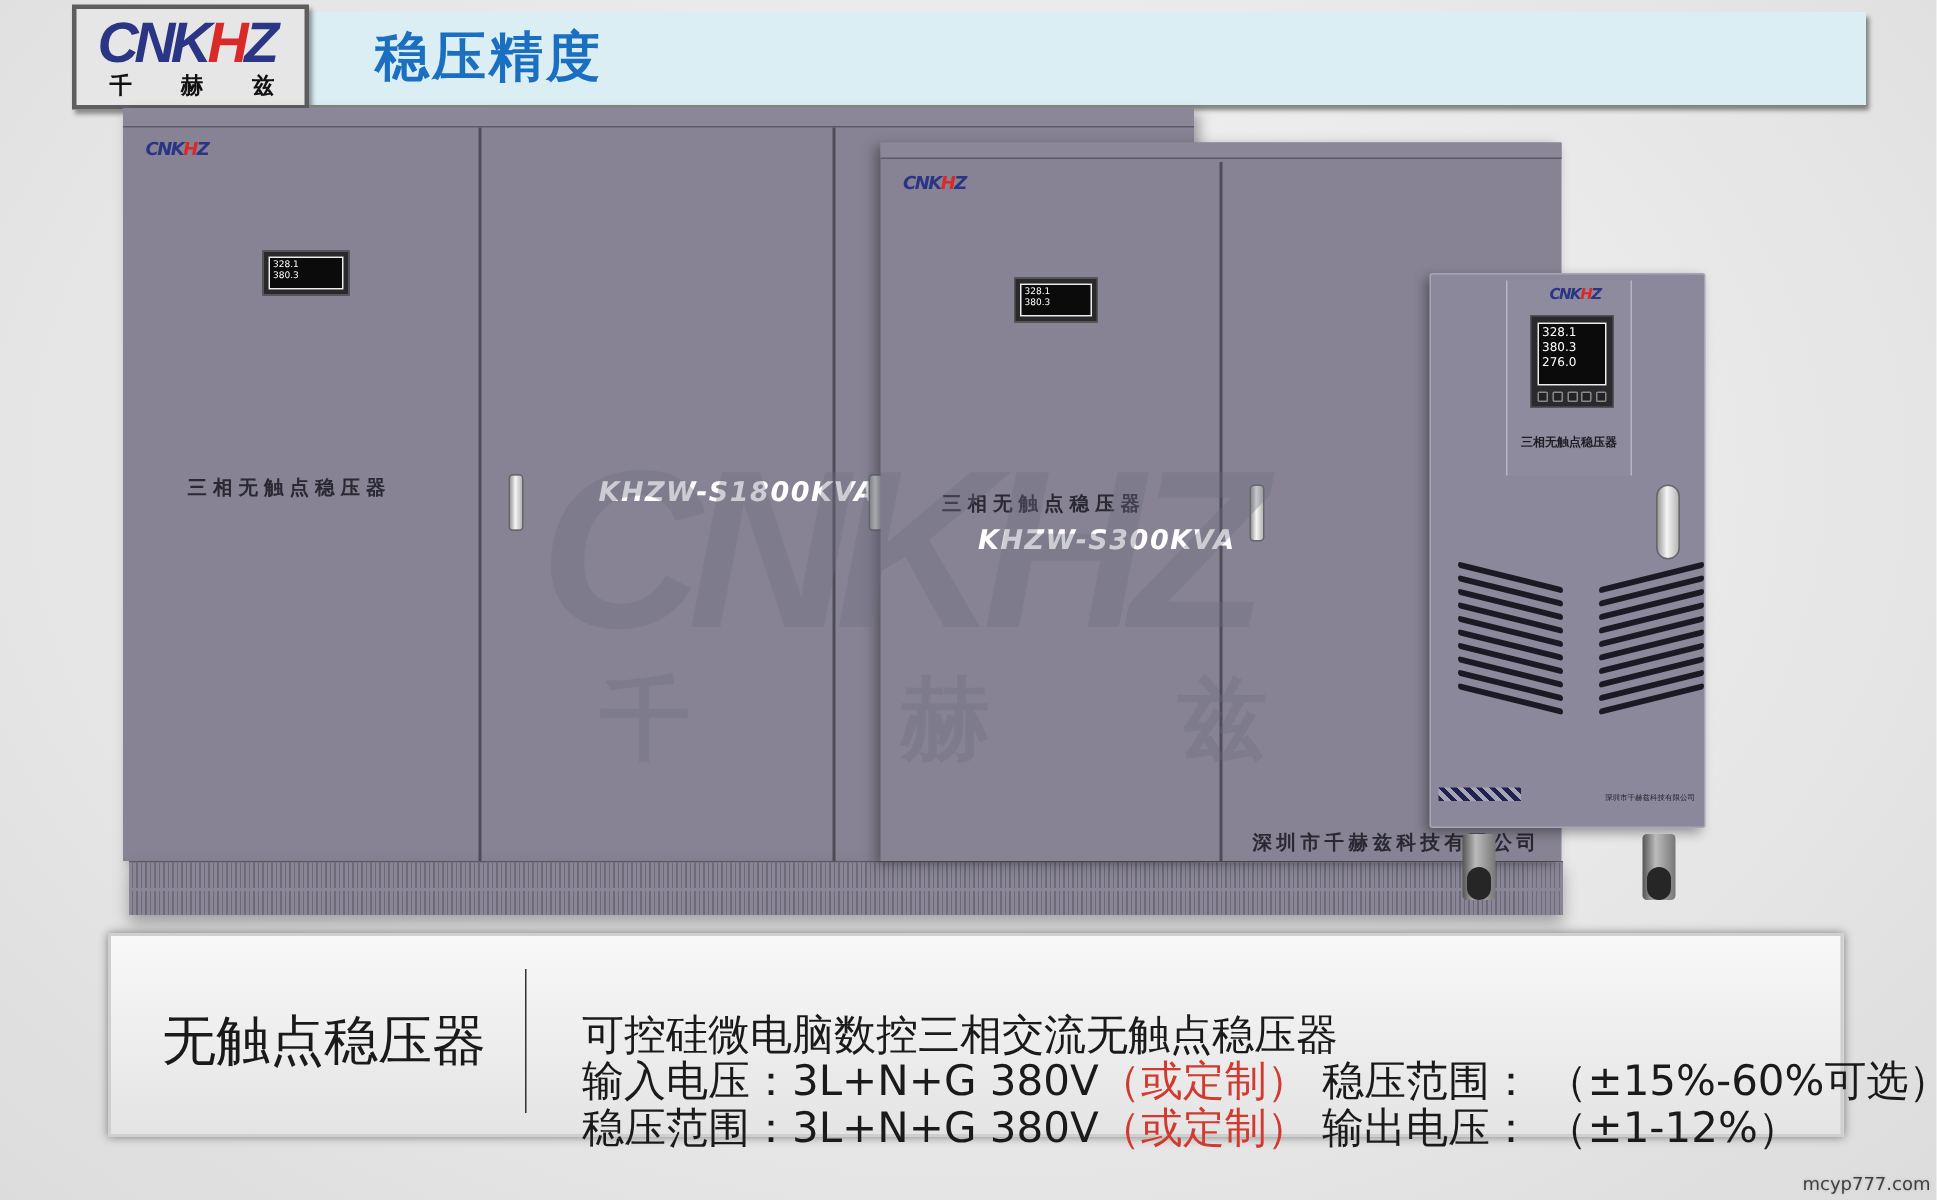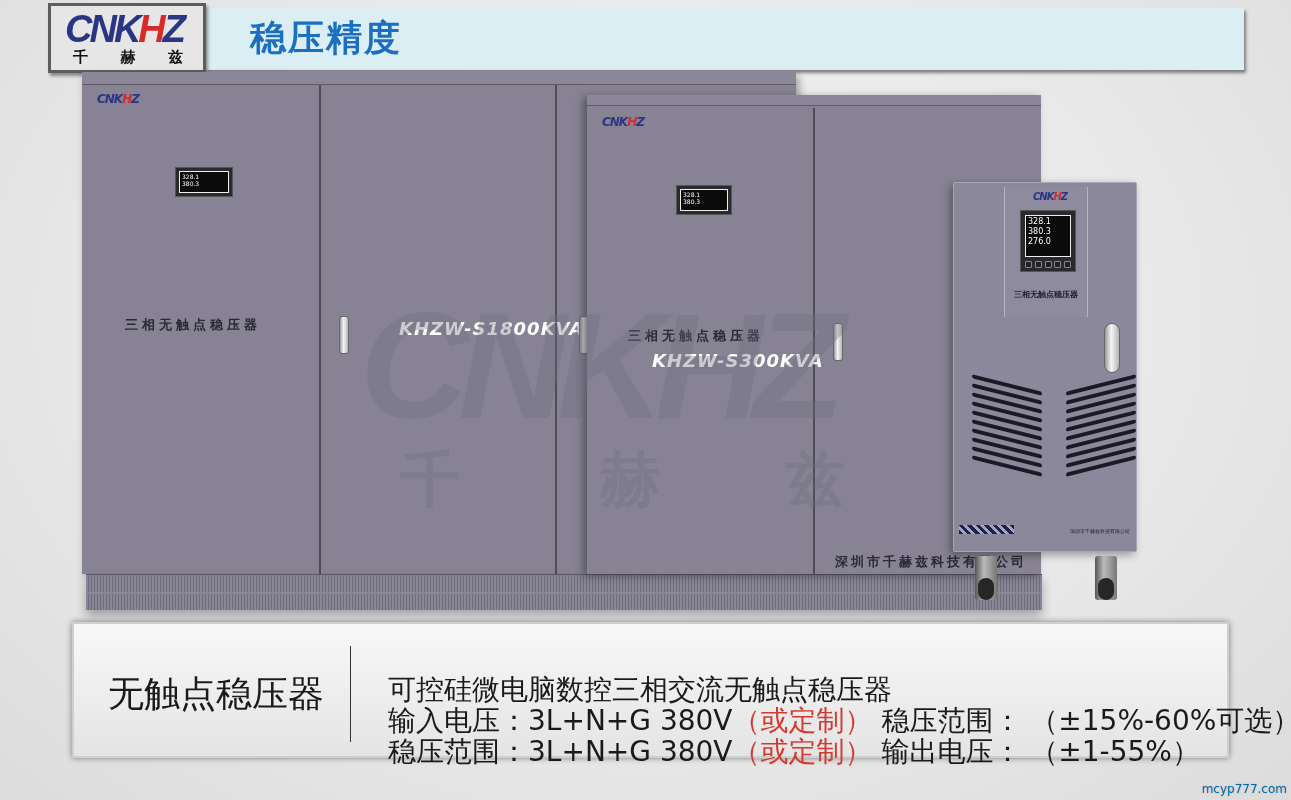--- a/index.html
+++ b/index.html
@@ -93,21 +93,21 @@
   .info {
     left: 72px; top: 622px; width: 1157px; height: 136px;
     background: linear-gradient(180deg, #f8f8f8 0%, #e4e4e4 100%);
     border: 2px solid #cfcfcf;
     box-shadow: 0 0 6px rgba(0,0,0,0.45);
   }
   .info-title { position:absolute; left:34px; top:46px; font-size:36px; color:#1a1a1a; }
   .info-divider { position:absolute; left:276px; top:22px; width:1px; height:96px; background:#333; }
   .info-lines { position:absolute; left:314px; top:22px; font-size:28px; color:#1a1a1a; line-height:31px; white-space: nowrap; margin-top: 28px; }
   .info-lines .red { color: #d23a2f; }
-  .watermark-site { right: 4px; bottom: 4px; font-size: 12px; color: #0369a1; text-shadow: 0 0 2px rgba(0,0,0,0.2); }
+  .watermark-site { right: 4px; bottom: 4px; font-size: 12px; color: #404040; text-shadow: 0 0 2px rgba(0,0,0,0.2); }
 </style>
 </head>
 <body>
 
 <div class="abs header-bar"></div>
 <div class="abs header-title">稳压精度</div>
 <div class="abs logo-box">
   <div class="logo-text"><span>CNK</span><span class="red">H</span><span>Z</span></div>
   <div class="logo-cn">
     <span>千</span>
@@ -214,18 +214,18 @@
 
 <div class="abs info">
   <div class="info-title">无触点稳压器</div>
   <div class="info-divider"></div>
   <div class="info-lines">
     <div>可控硅微电脑数控三相交流无触点稳压器</div>
     <div>
       <span>输入电压：</span><span>3L+N+G 380V</span><span class="red">（或定制）</span>&nbsp;<span>稳压范围：</span>&nbsp;<span>（±15%-60%可选）</span>
     </div>
     <div>
-      <span>稳压范围：</span><span>3L+N+G 380V</span><span class="red">（或定制）</span>&nbsp;<span>输出电压：</span>&nbsp;<span>（±1-55%）</span>
+      <span>稳压范围：</span><span>3L+N+G 380V</span><span class="red">（或定制）</span>&nbsp;<span>输出电压：</span>&nbsp;<span>（±1-12%）</span>
     </div>
   </div>
 </div>
 
 <div class="abs watermark-site">mcyp777.com</div>
 
 </body></html>

